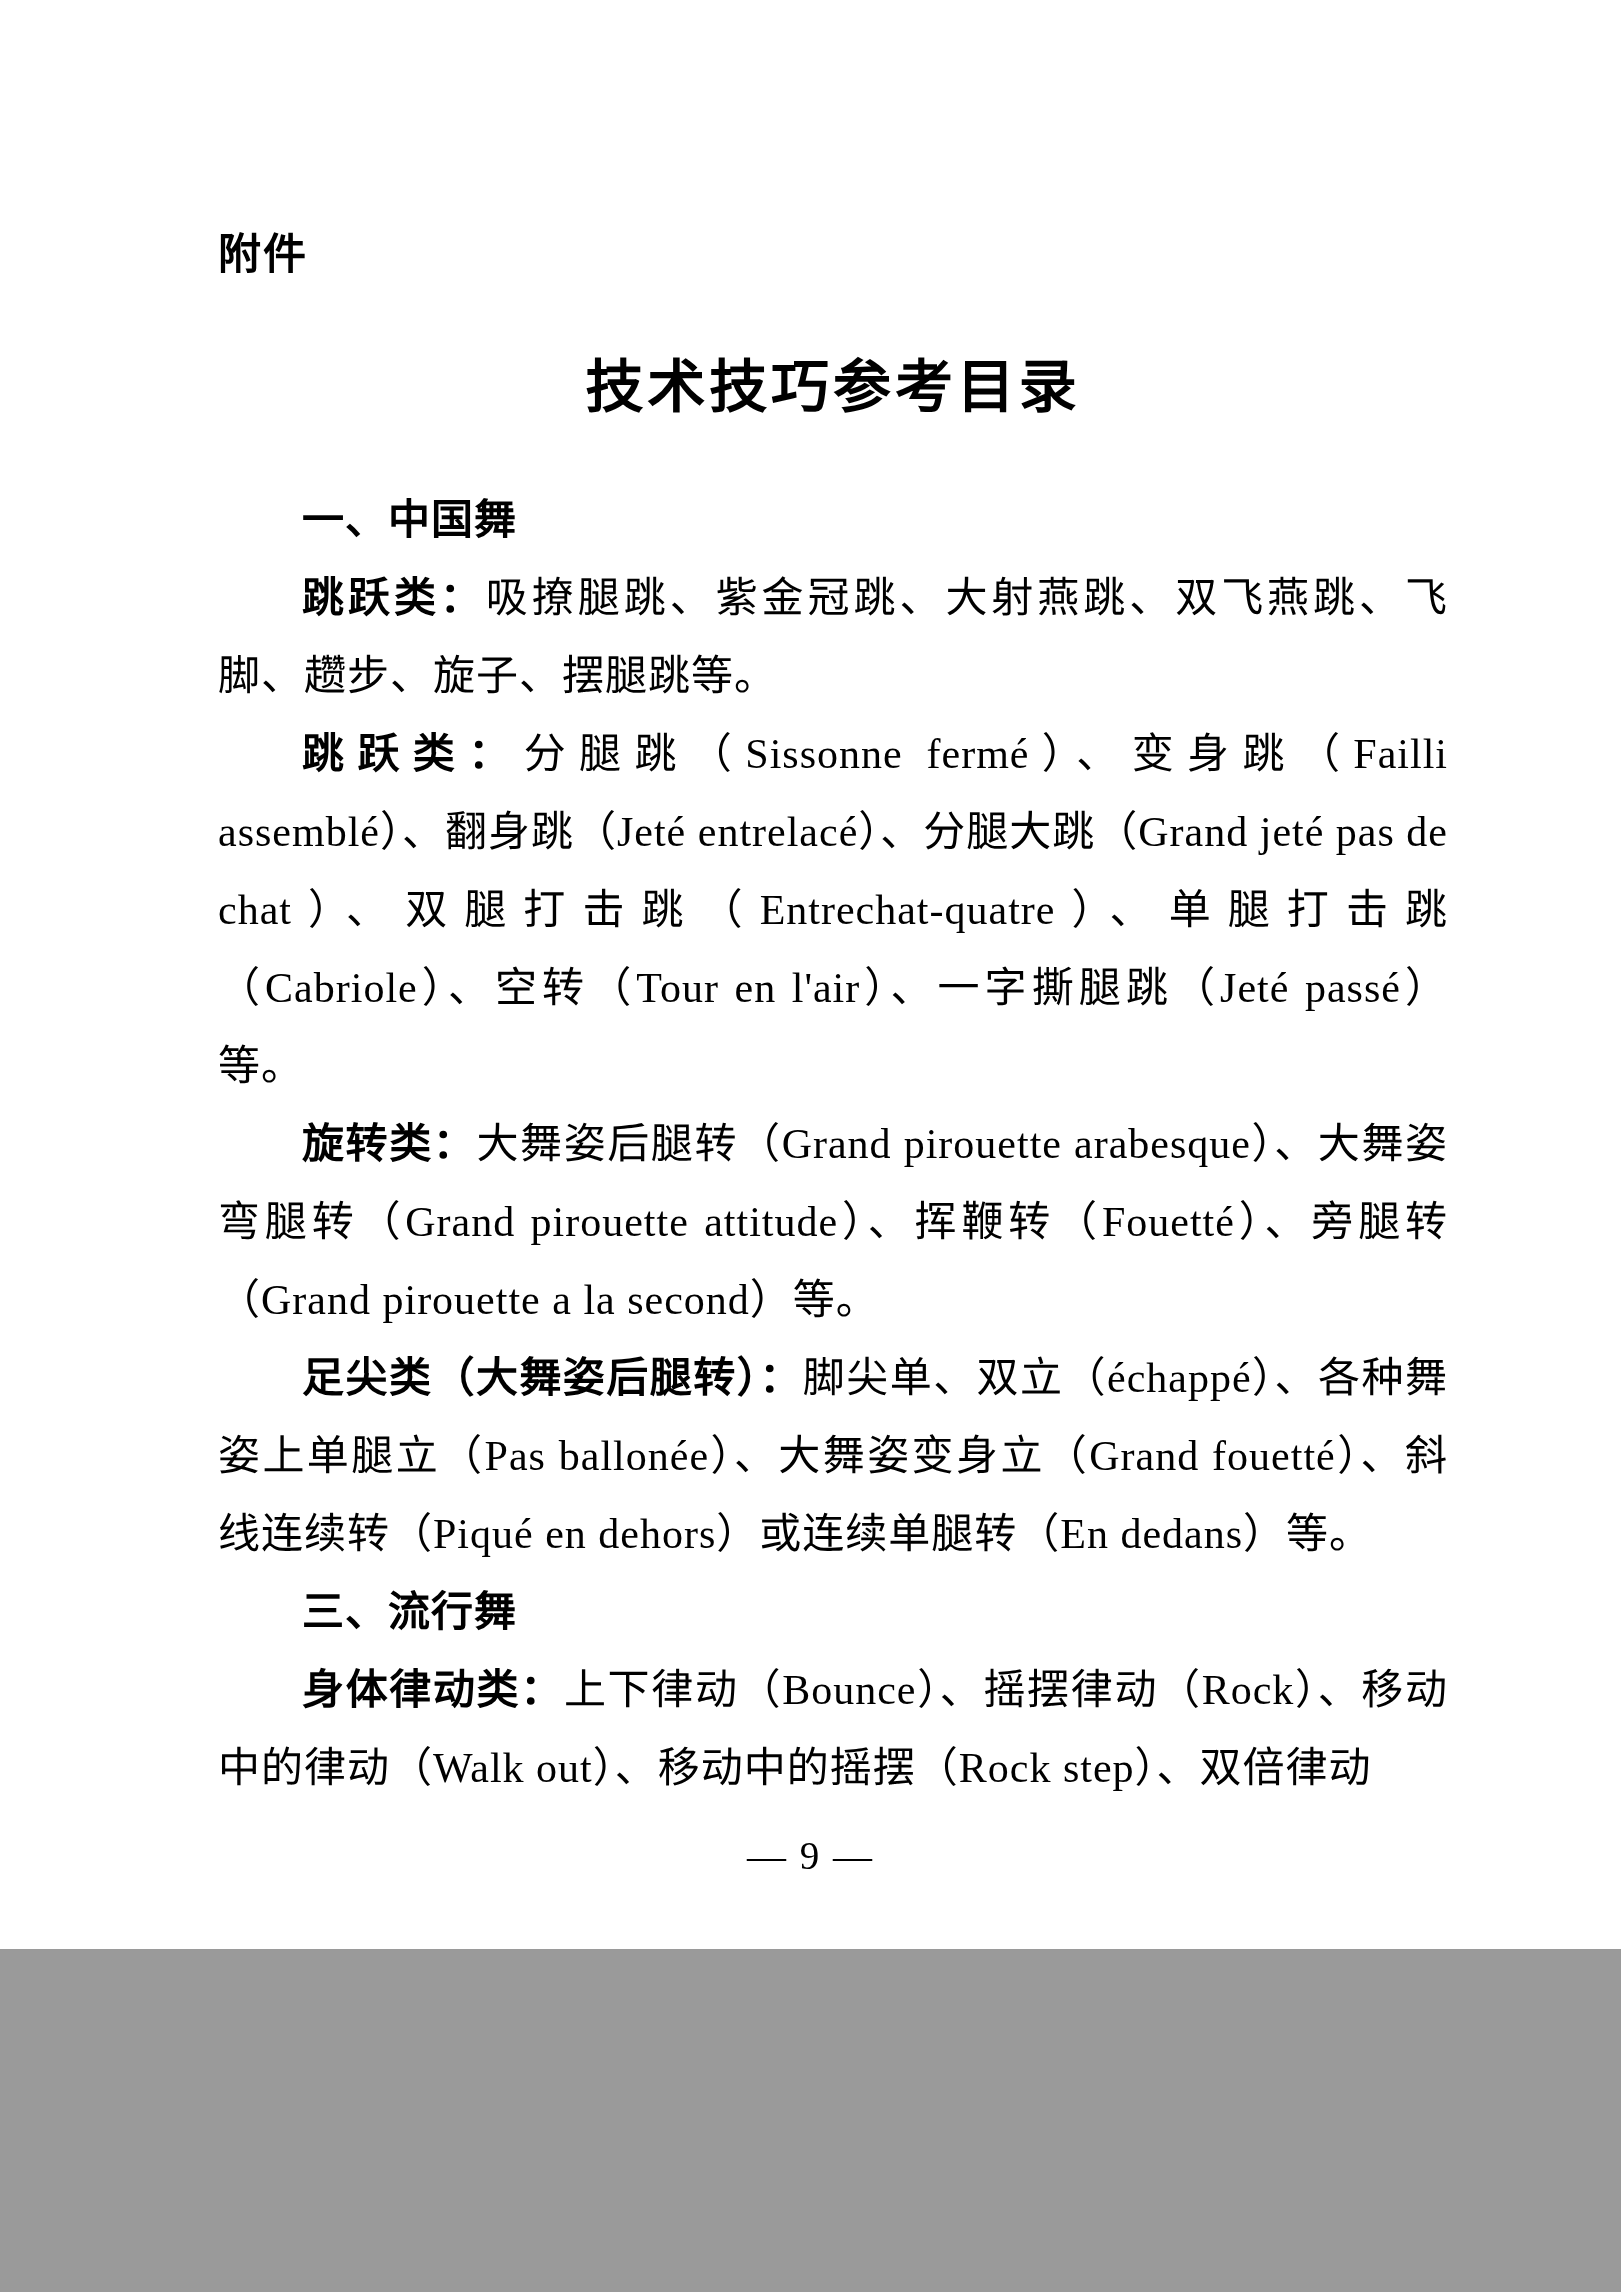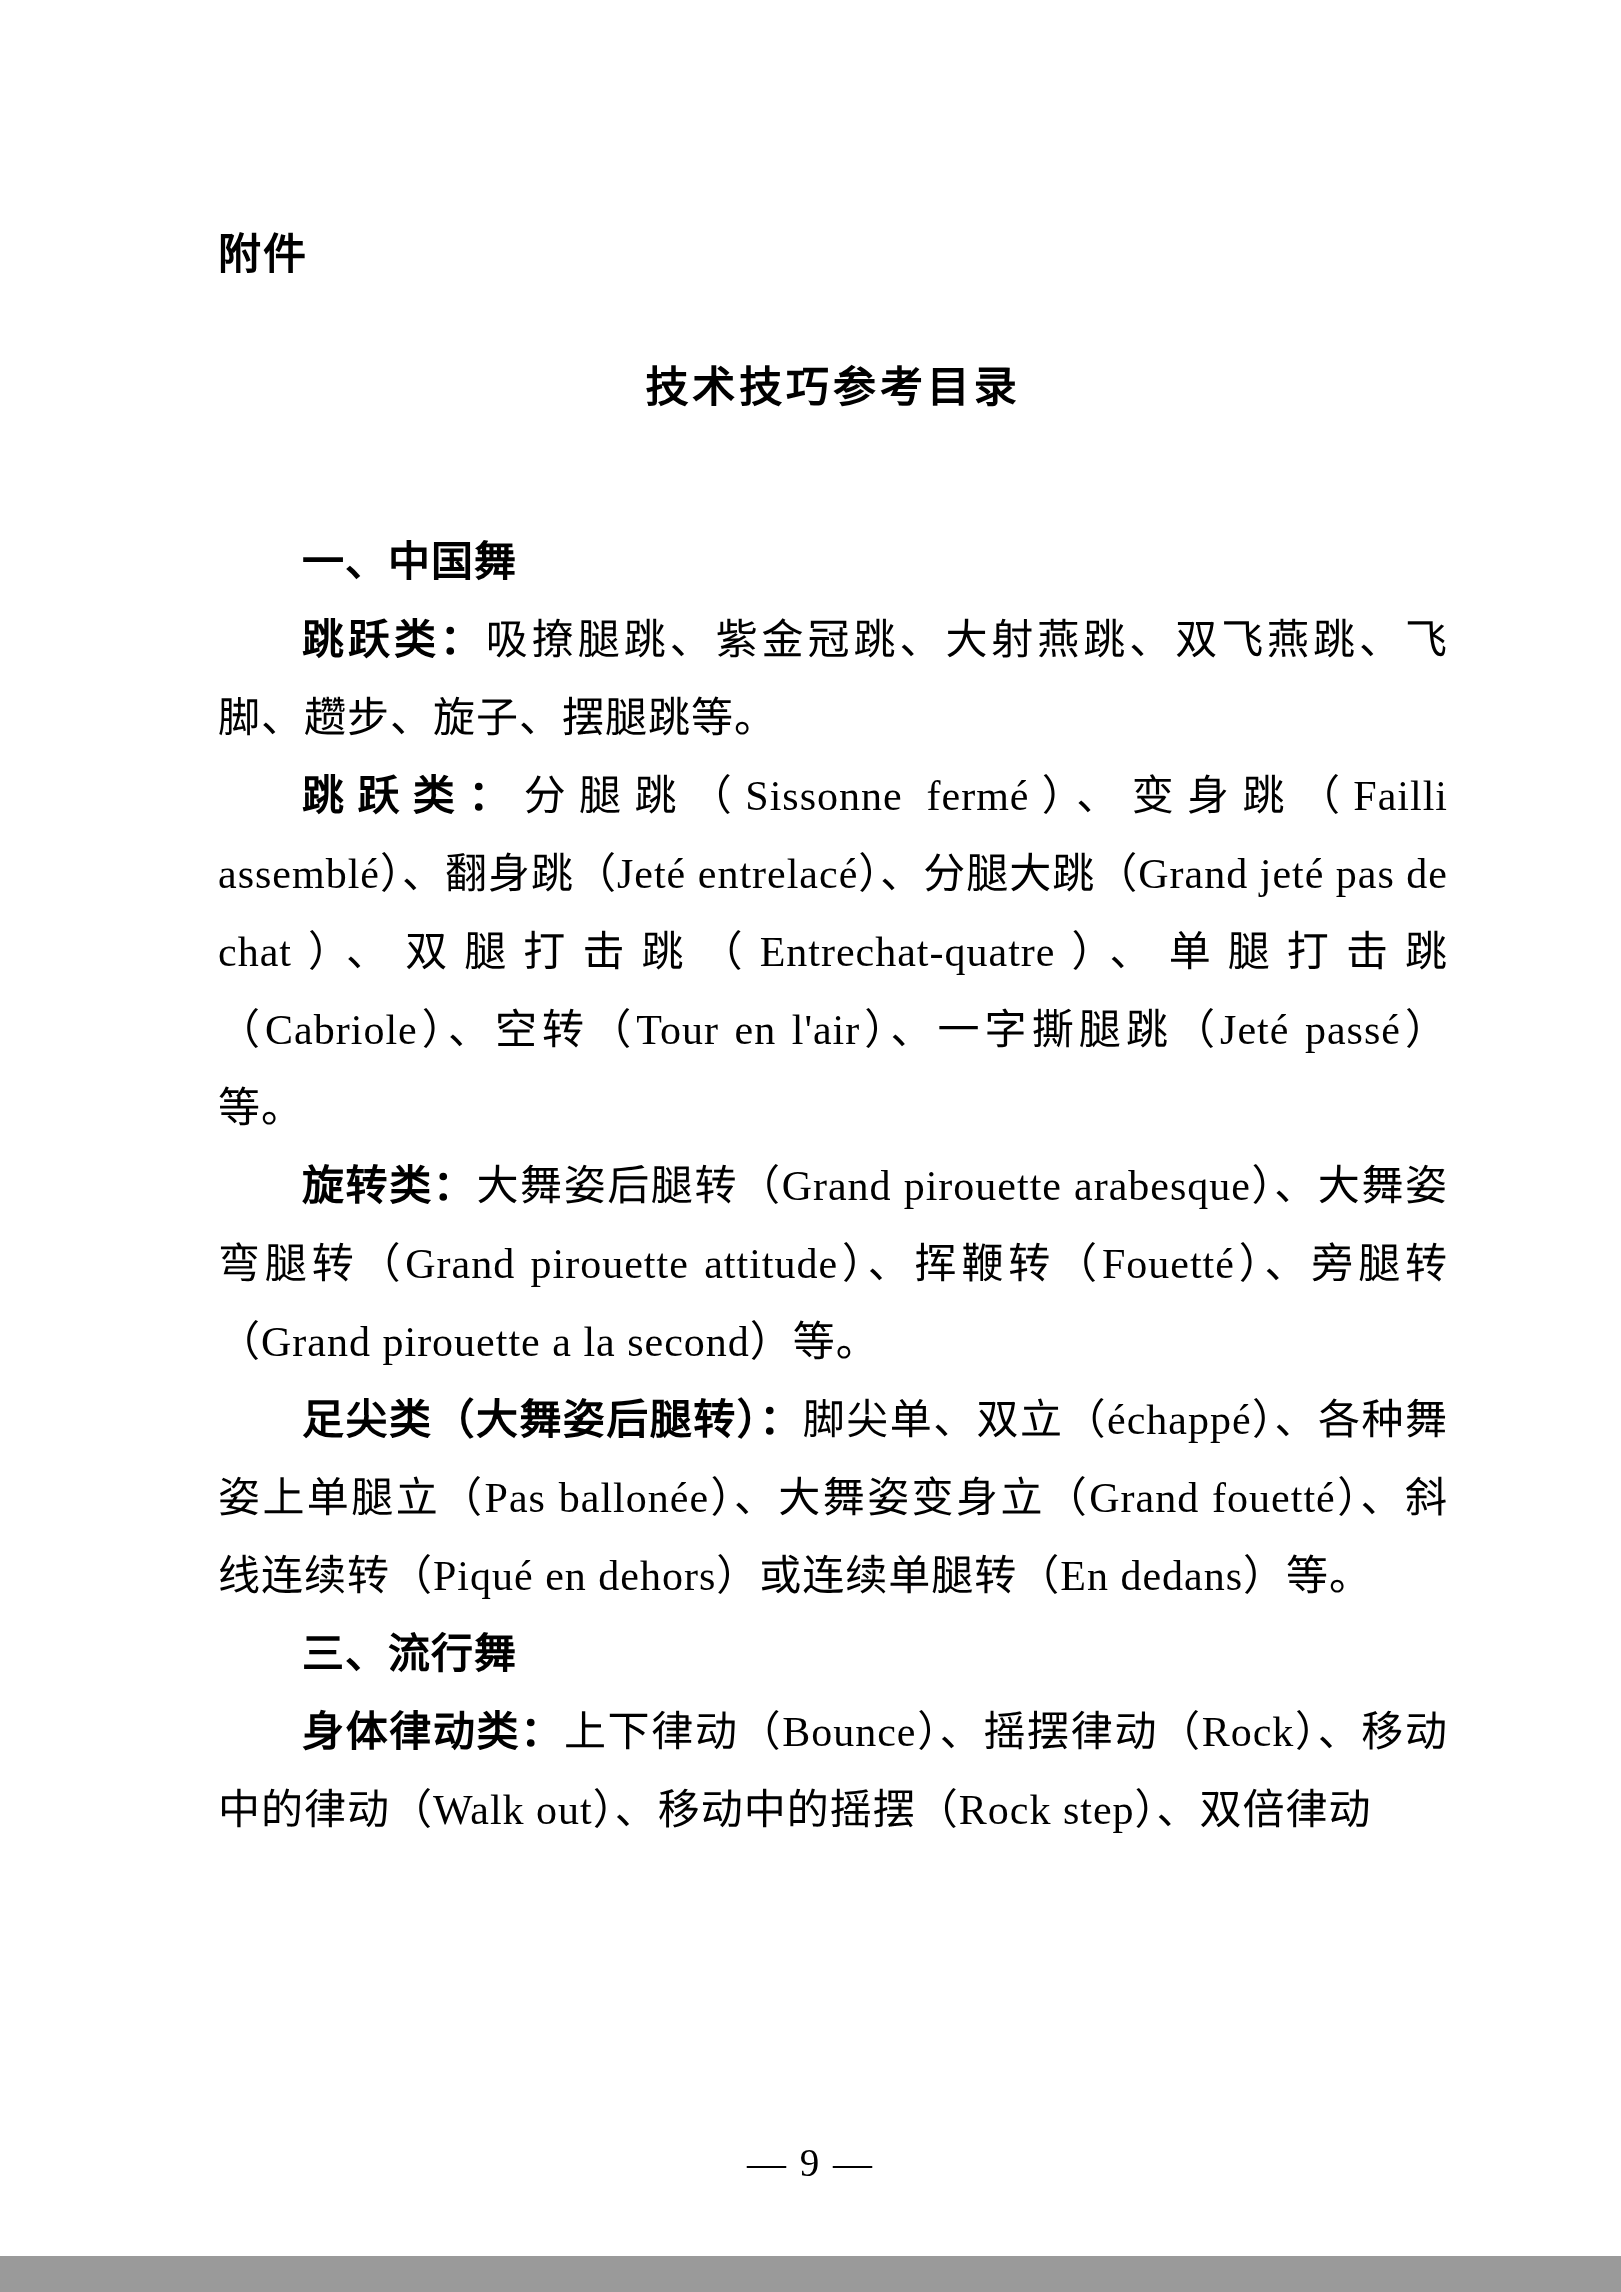--- a/index.html
+++ b/index.html
@@ -3,41 +3,41 @@
 <meta charset="utf-8">
 <style>
   html, body {
     margin: 0;
     padding: 0;
     background: #9a9a9a;
   }
   .page {
     position: relative;
     width: 1621px;
-    height: 2256px;
+    height: 1949px;
     margin: 0 auto;
     background: #ffffff;
     color: #000000;
     box-sizing: border-box;
     padding: 225px 173px 0 218px;
     font-family: "Liberation Serif", "DejaVu Serif", serif;
     overflow: hidden;
   }
   .attachment {
     font-family: "Liberation Sans", "DejaVu Sans", sans-serif;
     font-weight: 700;
     font-size: 43px;
     line-height: 59px;
     letter-spacing: 2px;
   }
   .doc-title {
-    margin: 63px 0 94px 0;
+    margin: 63px 0 52px 0;
     text-align: center;
     font-weight: 700;
-    font-size: 43px;
+    font-size: 58px;
     line-height: 82px;
     letter-spacing: 3.9px;
     font-family: "Liberation Serif", "DejaVu Serif", serif;
   }
   .section-heading {
     font-family: Liberation Sans, sans-serif;
     font-weight: 700;
     font-size: 42px;
     line-height: 78px;
     text-indent: 2em;

